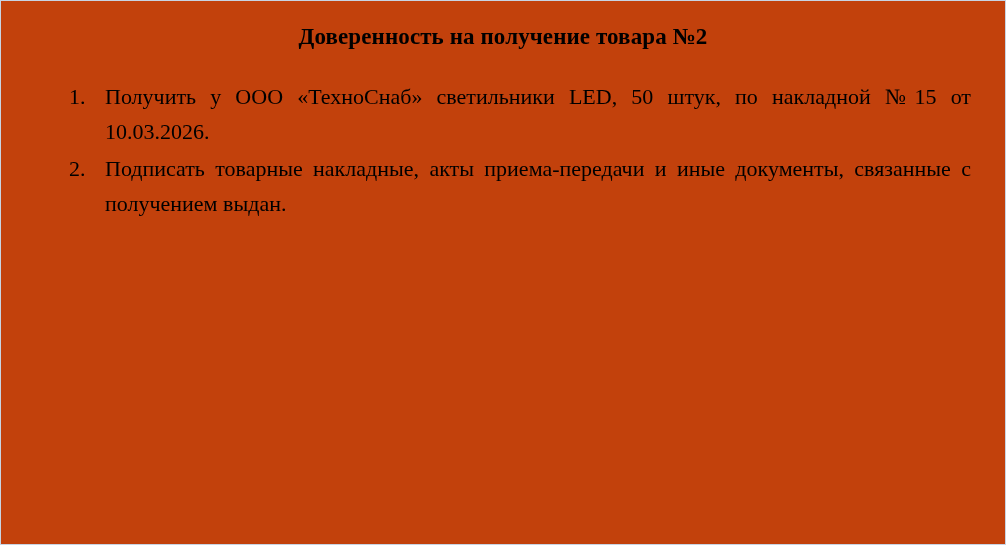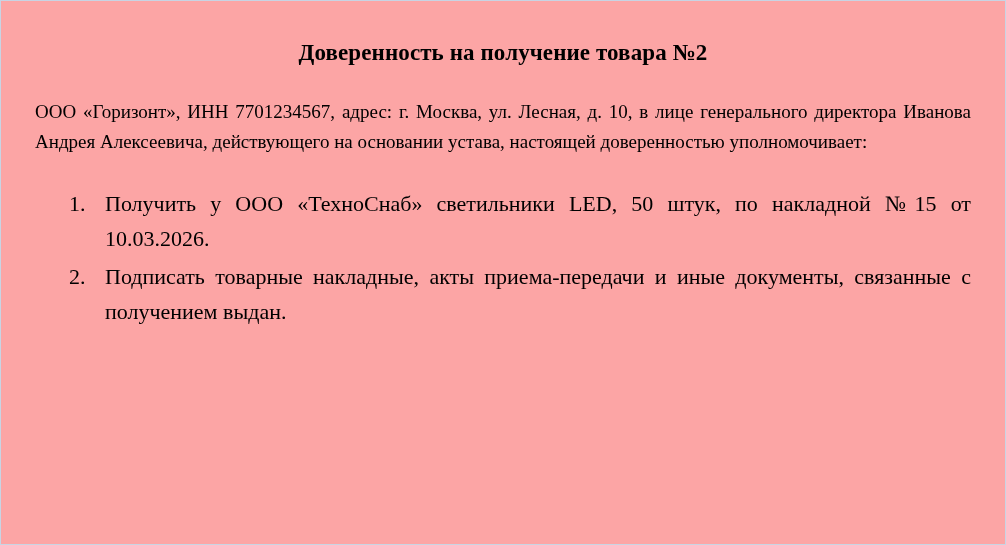--- a/index.html
+++ b/index.html
@@ -12,23 +12,23 @@
     height: 545px;
     background: #ffffff;
     font-family: "Liberation Serif", "DejaVu Serif", serif;
     color: #000000;
     overflow: hidden;
   }
   .page {
     box-sizing: border-box;
     width: 1006px;
     height: 545px;
-    background: #fca5a5;
+    background: #c2410c;
     border: 1px solid #c8d4e4;
-    padding: 30px 34px 10px 34px;
+    padding: 14px 34px 10px 34px;
     position: relative;
   }
   .doc-title {
     text-align: center;
     font-size: 23px;
     font-weight: bold;
     letter-spacing: 0.1px;
     margin: 8px 0 0 0;
     line-height: 1.2;
   }
@@ -64,21 +64,20 @@
   }
 </style>
 </head>
 <body>
 
 <div class="page">
 
   <h1 class="doc-title">Доверенность на получение товара №2</h1>
 
 
-  <p class="para para-principal">ООО «Горизонт», ИНН 7701234567, адрес: г. Москва, ул. Лесная, д. 10, в лице генерального директора Иванова Андрея Алексеевича, действующего на основании устава, настоящей доверенностью уполномочивает:</p>
 
 
   <ol class="powers-list">
     <li>Получить у ООО «ТехноСнаб» светильники LED, 50 штук, по накладной №15 от 10.03.2026.</li>
     <li>Подписать товарные накладные, акты приема-передачи и иные документы, связанные с получением выдан.</li>
   </ol>
 
 </div>
 
 </body></html>

